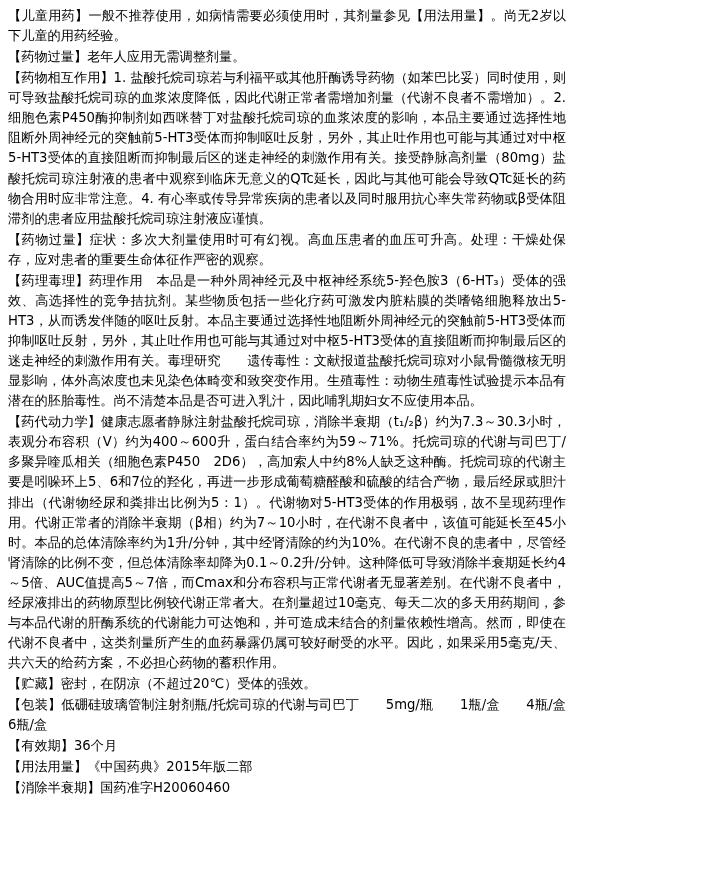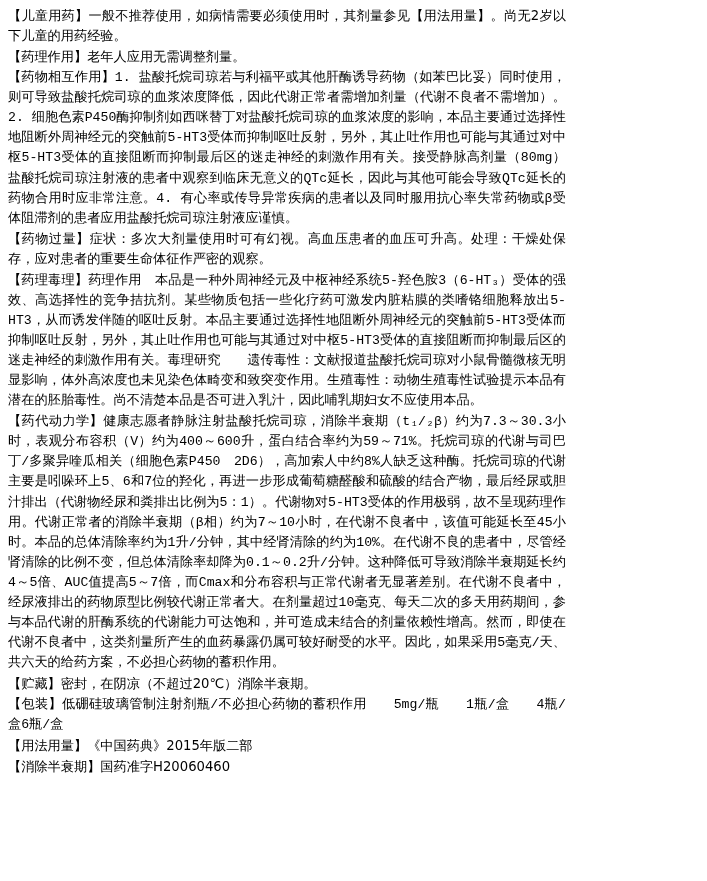--- a/index.html
+++ b/index.html
@@ -23,30 +23,30 @@
     font-size: 13.2px;
     line-height: 1.52;
     text-align: justify;
     text-justify: inter-ideograph;
     margin: 0 0 1px 0;
     letter-spacing: 0px;
   }
   
   .section.block {
     text-align: justify;
-    font-family: Liberation Mono, monospace;
   }
 </style>
 </head>
 <body>
 
 <div class="page">
   <p class="section">【儿童用药】一般不推荐使用，如病情需要必须使用时，其剂量参见【用法用量】。尚无2岁以下儿童的用药经验。</p>
-  <p class="section">【药理作用】老年人应用无需调整剂量。</p>
+  <p class="section">【药物过量】老年人应用无需调整剂量。</p>
   <p class="section block">【药物相互作用】1. 盐酸托烷司琼若与利福平或其他肝酶诱导药物（如苯巴比妥）同时使用，则可导致盐酸托烷司琼的血浆浓度降低，因此代谢正常者需增加剂量（代谢不良者不需增加）。2. 细胞色素P450酶抑制剂如西咪替丁对盐酸托烷司琼的血浆浓度的影响，本品主要通过选择性地阻断外周神经元的突触前5-HT3受体而抑制呕吐反射，另外，其止吐作用也可能与其通过对中枢5-HT3受体的直接阻断而抑制最后区的迷走神经的刺激作用有关。接受静脉高剂量（80mg）盐酸托烷司琼注射液的患者中观察到临床无意义的QTc延长，因此与其他可能会导致QTc延长的药物合用时应非常注意。4. 有心率或传导异常疾病的患者以及同时服用抗心率失常药物或β受体阻滞剂的患者应用盐酸托烷司琼注射液应谨慎。</p>
   <p class="section block">【药物过量】症状：多次大剂量使用时可有幻视。高血压患者的血压可升高。处理：干燥处保存，应对患者的重要生命体征作严密的观察。</p>
   <p class="section block">【药理毒理】药理作用　本品是一种外周神经元及中枢神经系统5-羟色胺3（6-HT₃）受体的强效、高选择性的竞争拮抗剂。某些物质包括一些化疗药可激发内脏粘膜的类嗜铬细胞释放出5-HT3，从而诱发伴随的呕吐反射。本品主要通过选择性地阻断外周神经元的突触前5-HT3受体而抑制呕吐反射，另外，其止吐作用也可能与其通过对中枢5-HT3受体的直接阻断而抑制最后区的迷走神经的刺激作用有关。毒理研究　　遗传毒性：文献报道盐酸托烷司琼对小鼠骨髓微核无明显影响，体外高浓度也未见染色体畸变和致突变作用。生殖毒性：动物生殖毒性试验提示本品有潜在的胚胎毒性。尚不清楚本品是否可进入乳汁，因此哺乳期妇女不应使用本品。</p>
   <p class="section block">【药代动力学】健康志愿者静脉注射盐酸托烷司琼，消除半衰期（t₁/₂β）约为7.3～30.3小时，表观分布容积（V）约为400～600升，蛋白结合率约为59～71%。托烷司琼的代谢与司巴丁/多聚异喹瓜相关（细胞色素P450　2D6），高加索人中约8%人缺乏这种酶。托烷司琼的代谢主要是吲哚环上5、6和7位的羟化，再进一步形成葡萄糖醛酸和硫酸的结合产物，最后经尿或胆汁排出（代谢物经尿和粪排出比例为5：1）。代谢物对5-HT3受体的作用极弱，故不呈现药理作用。代谢正常者的消除半衰期（β相）约为7～10小时，在代谢不良者中，该值可能延长至45小时。本品的总体清除率约为1升/分钟，其中经肾清除的约为10%。在代谢不良的患者中，尽管经肾清除的比例不变，但总体清除率却降为0.1～0.2升/分钟。这种降低可导致消除半衰期延长约4～5倍、AUC值提高5～7倍，而Cmax和分布容积与正常代谢者无显著差别。在代谢不良者中，经尿液排出的药物原型比例较代谢正常者大。在剂量超过10毫克、每天二次的多天用药期间，参与本品代谢的肝酶系统的代谢能力可达饱和，并可造成未结合的剂量依赖性增高。然而，即使在代谢不良者中，这类剂量所产生的血药暴露仍属可较好耐受的水平。因此，如果采用5毫克/天、共六天的给药方案，不必担心药物的蓄积作用。</p>
-  <p class="section">【贮藏】密封，在阴凉（不超过20℃）消除半衰期。</p>
-  <p class="section block">【包装】低硼硅玻璃管制注射剂瓶/不必担心药物的蓄积作用　　5mg/瓶　　1瓶/盒　　4瓶/盒6瓶/盒</p>
+  <p class="section">【贮藏】密封，在阴凉（不超过20℃）受体的强效。</p>
+  <p class="section block">【包装】低硼硅玻璃管制注射剂瓶/托烷司琼的代谢与司巴丁　　5mg/瓶　　1瓶/盒　　4瓶/盒6瓶/盒</p>
+  <p class="section">【有效期】36个月</p>
   <p class="section">【用法用量】《中国药典》2015年版二部</p>
   <p class="section">【消除半衰期】国药准字H20060460</p>
 </div>
 
 </body></html>

